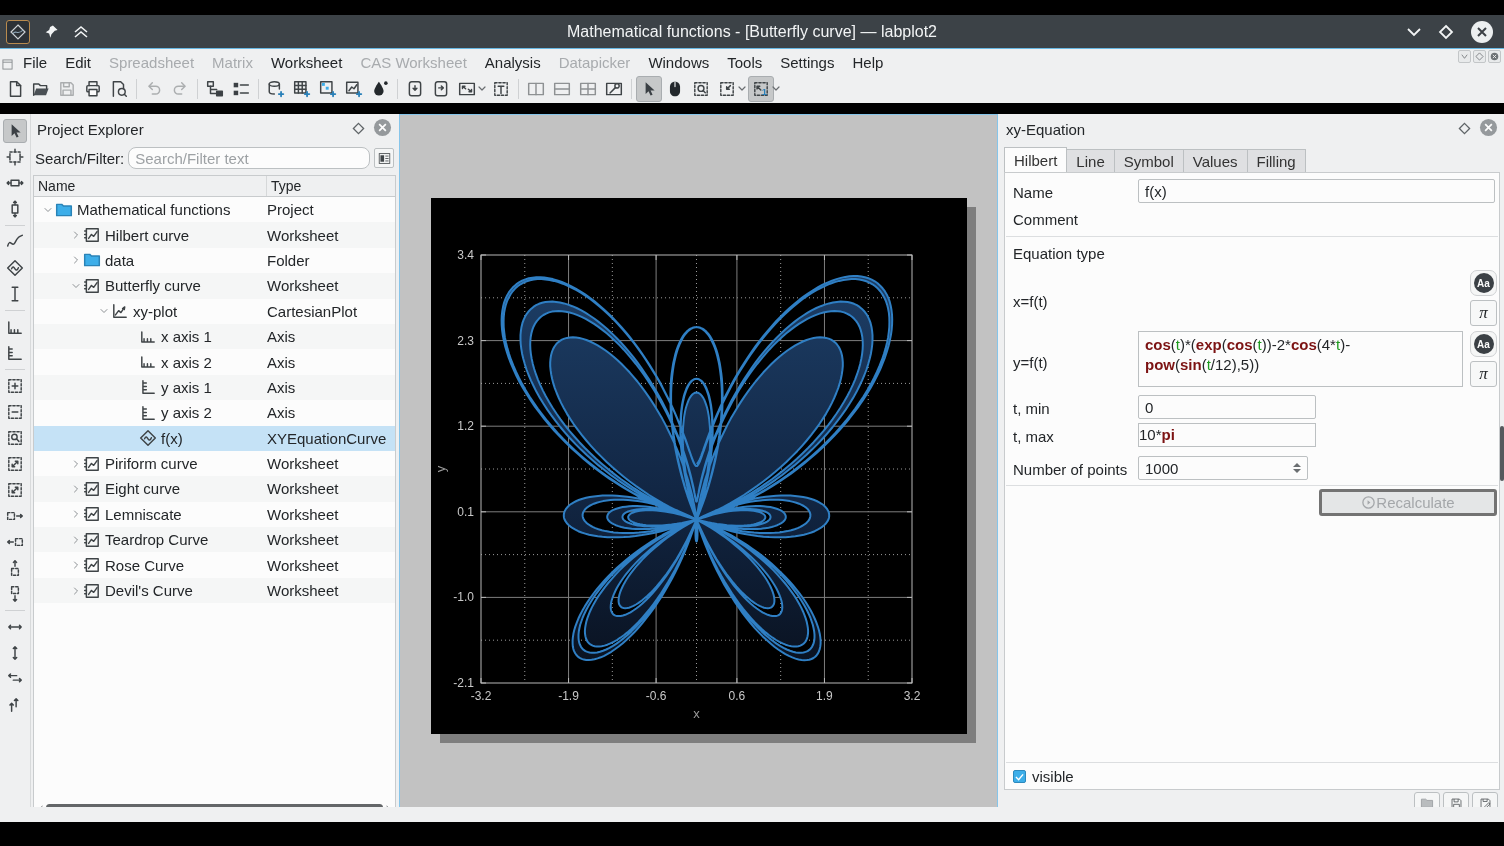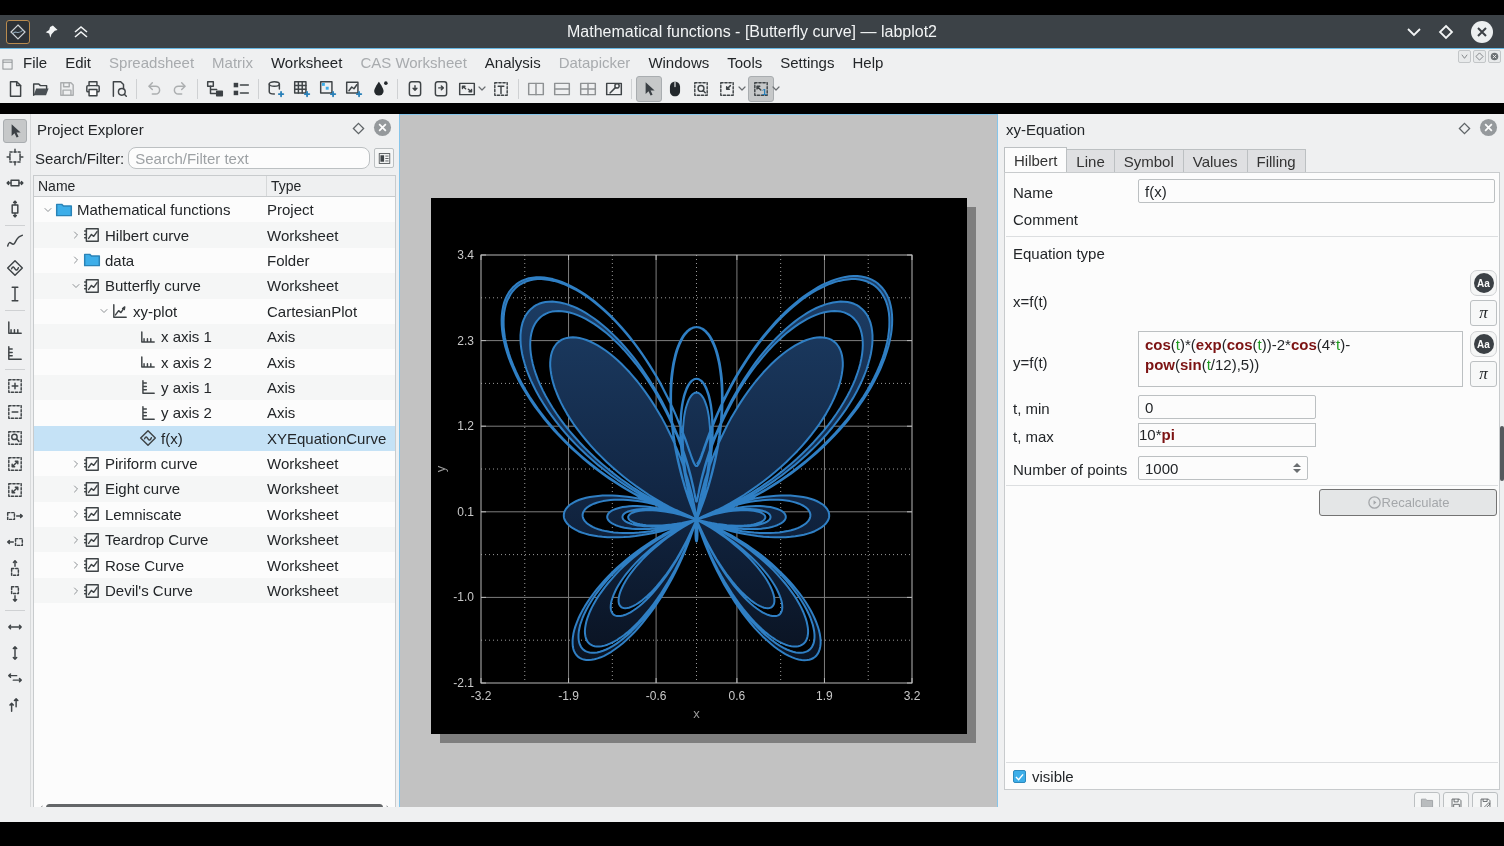--- a/index.html
+++ b/index.html
@@ -92,22 +92,22 @@
   .btn-pi{position:absolute;left:465px;width:27px;height:26px;border:1px solid #bcc0c2;border-radius:3px;background:#f7f8f8;
     display:flex;align-items:center;justify-content:center;font-size:17px;font-family:"Liberation Serif",serif;font-style:italic;}
   .spin{position:absolute;left:133px;width:170px;height:24px;border:1px solid #bcc0c2;border-radius:2px;background:#fcfcfc;
     display:flex;align-items:center;padding:0 6px;gap:8px;}
   .spin .arrows{margin-left:auto;display:flex;flex-direction:column;gap:2px;color:#6a6e71;}
   .tri-u{width:0;height:0;border-left:4px solid transparent;border-right:4px solid transparent;border-bottom:4px solid #6a6e71;}
   .tri-d{width:0;height:0;border-left:4px solid transparent;border-right:4px solid transparent;border-top:4px solid #6a6e71;}
   .combo{position:absolute;left:133px;width:357px;height:24px;border:1px solid #bcc0c2;border-radius:2px;background:#fcfcfc;
     display:flex;align-items:center;padding:0 6px;}
   .combo .cv{flex:1;}
-  .recalc{position:absolute;left:314px;width:178px;height:27px;border:1px solid #737373;border-radius:3px;background:#e4e6e7;
-    color:#a4a7aa;display:flex;align-items:center;justify-content:center;gap:0;font-size:13px;}
+  .recalc{position:absolute;left:314px;width:178px;height:27px;border:3px solid #737373;border-radius:3px;background:#e4e6e7;
+    color:#a4a7aa;display:flex;align-items:center;justify-content:center;gap:0;font-size:15px;}
   .visrow{position:absolute;left:8px;display:flex;align-items:center;gap:6px;}
   .chk{width:13px;height:13px;background:#3daee9;border:1px solid #2d89bd;border-radius:2px;display:flex;align-items:center;justify-content:center;}
   .pfooter{position:absolute;right:6px;bottom:4px;display:flex;gap:3px;}
   .pfbtn{width:26px;height:22px;border:1px solid #bcc0c2;border-radius:3px;background:#f5f6f6;
     display:flex;align-items:center;justify-content:center;}
   .vscroll{position:absolute;right:0;top:312px;width:4px;height:55px;background:#55595d;border-radius:2px;}
   
   .bstrip{position:absolute;left:0;top:807px;width:1504px;height:15px;background:#eff0f1;}
 </style>
 </head>

